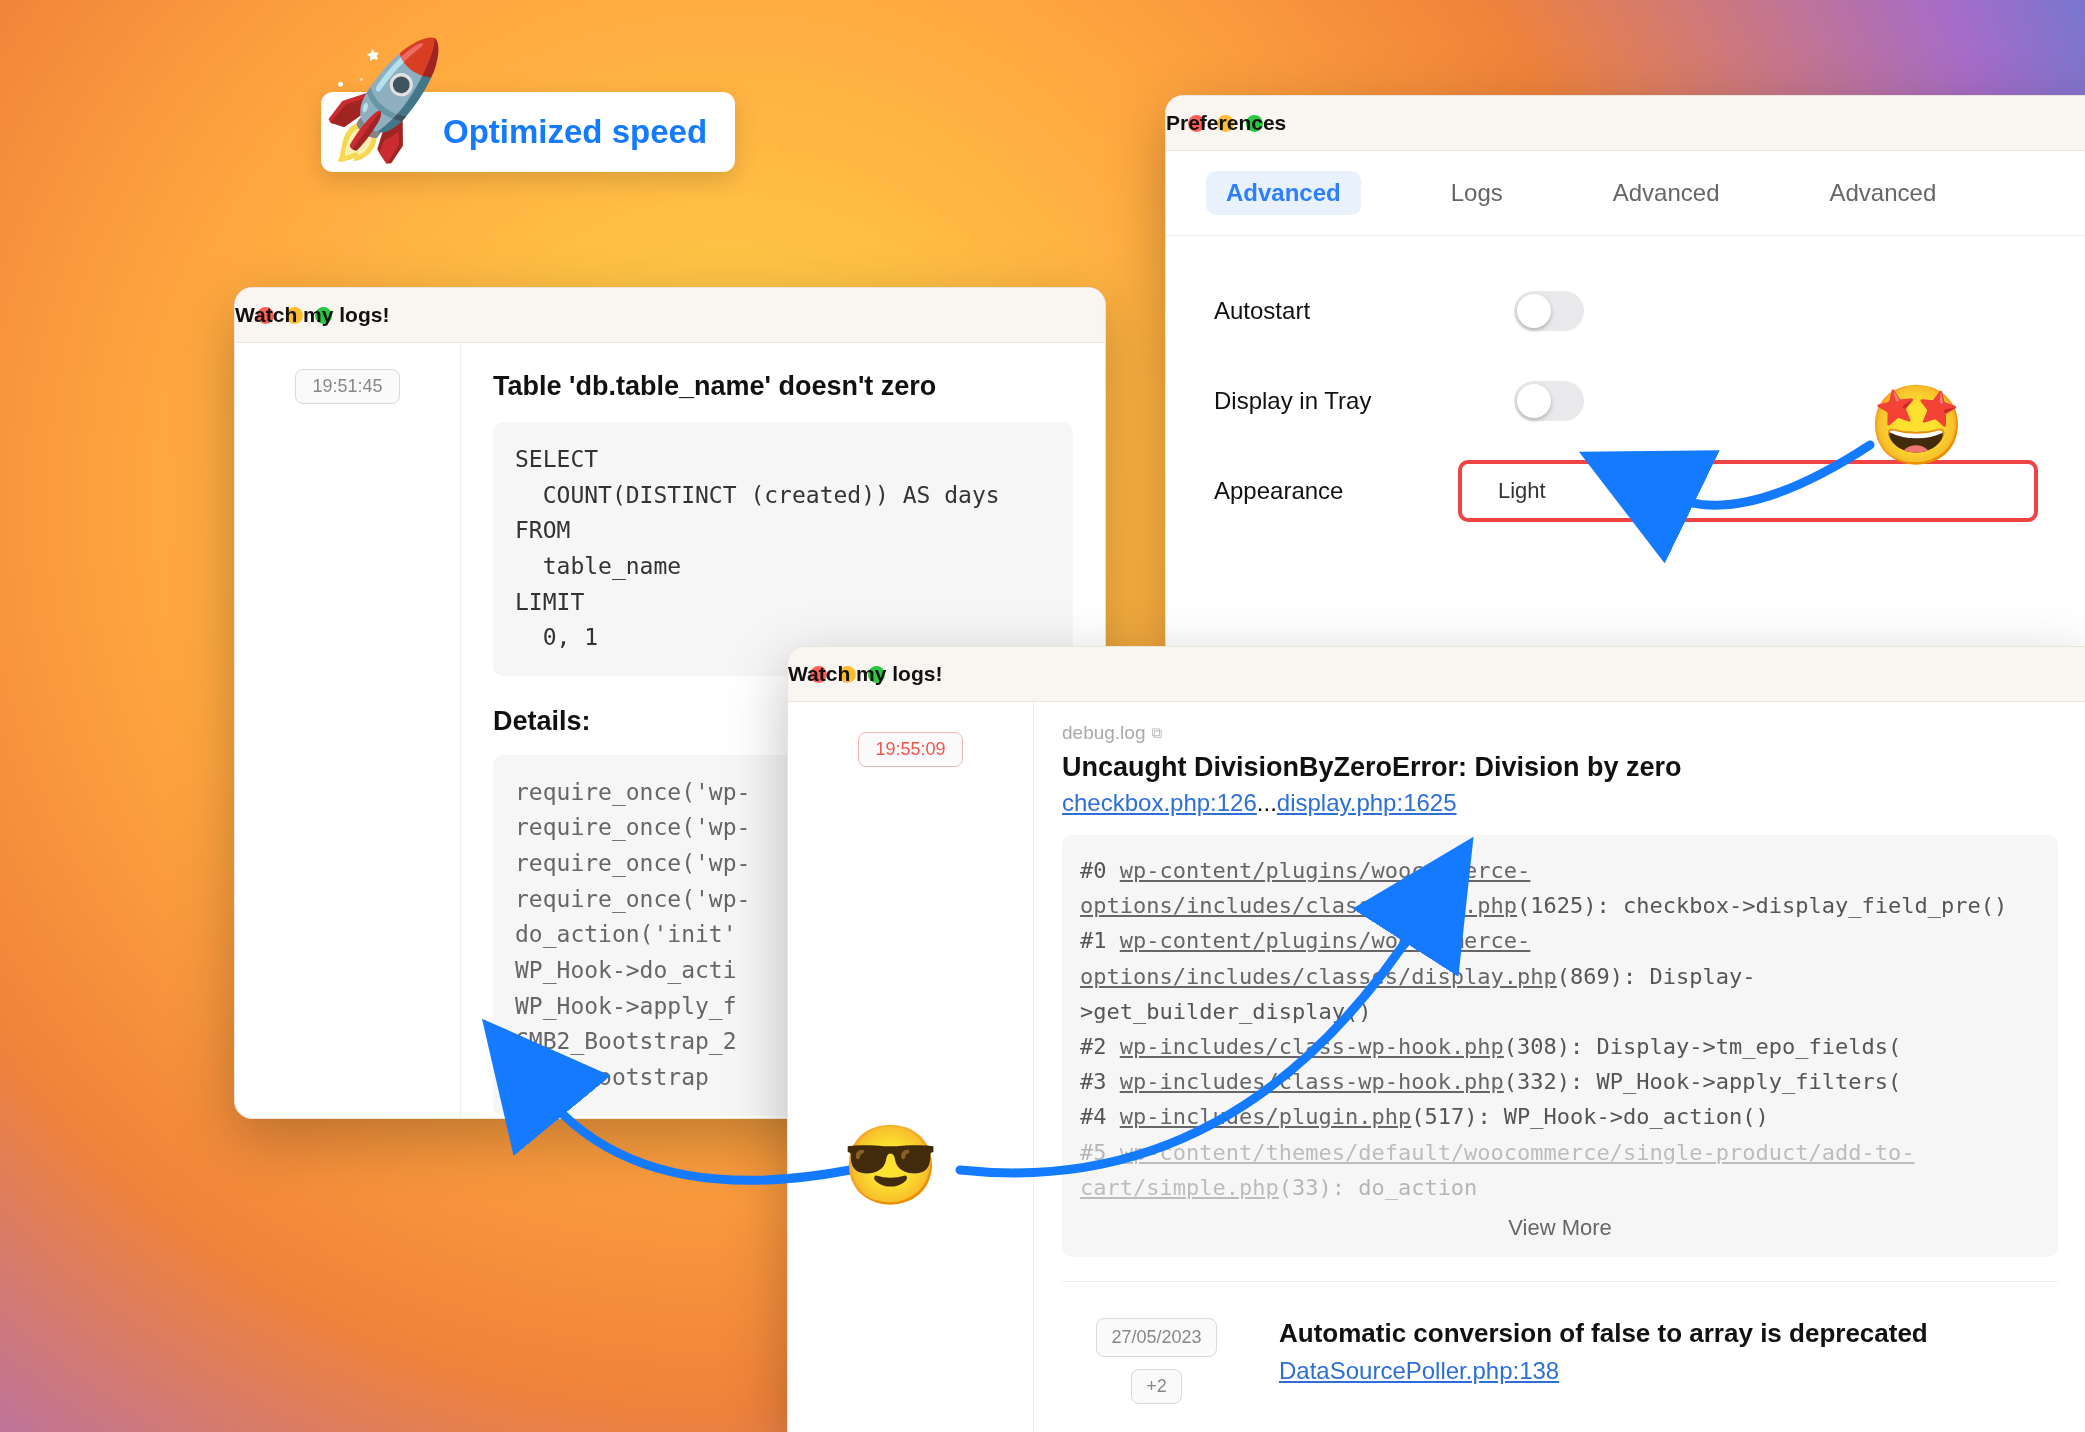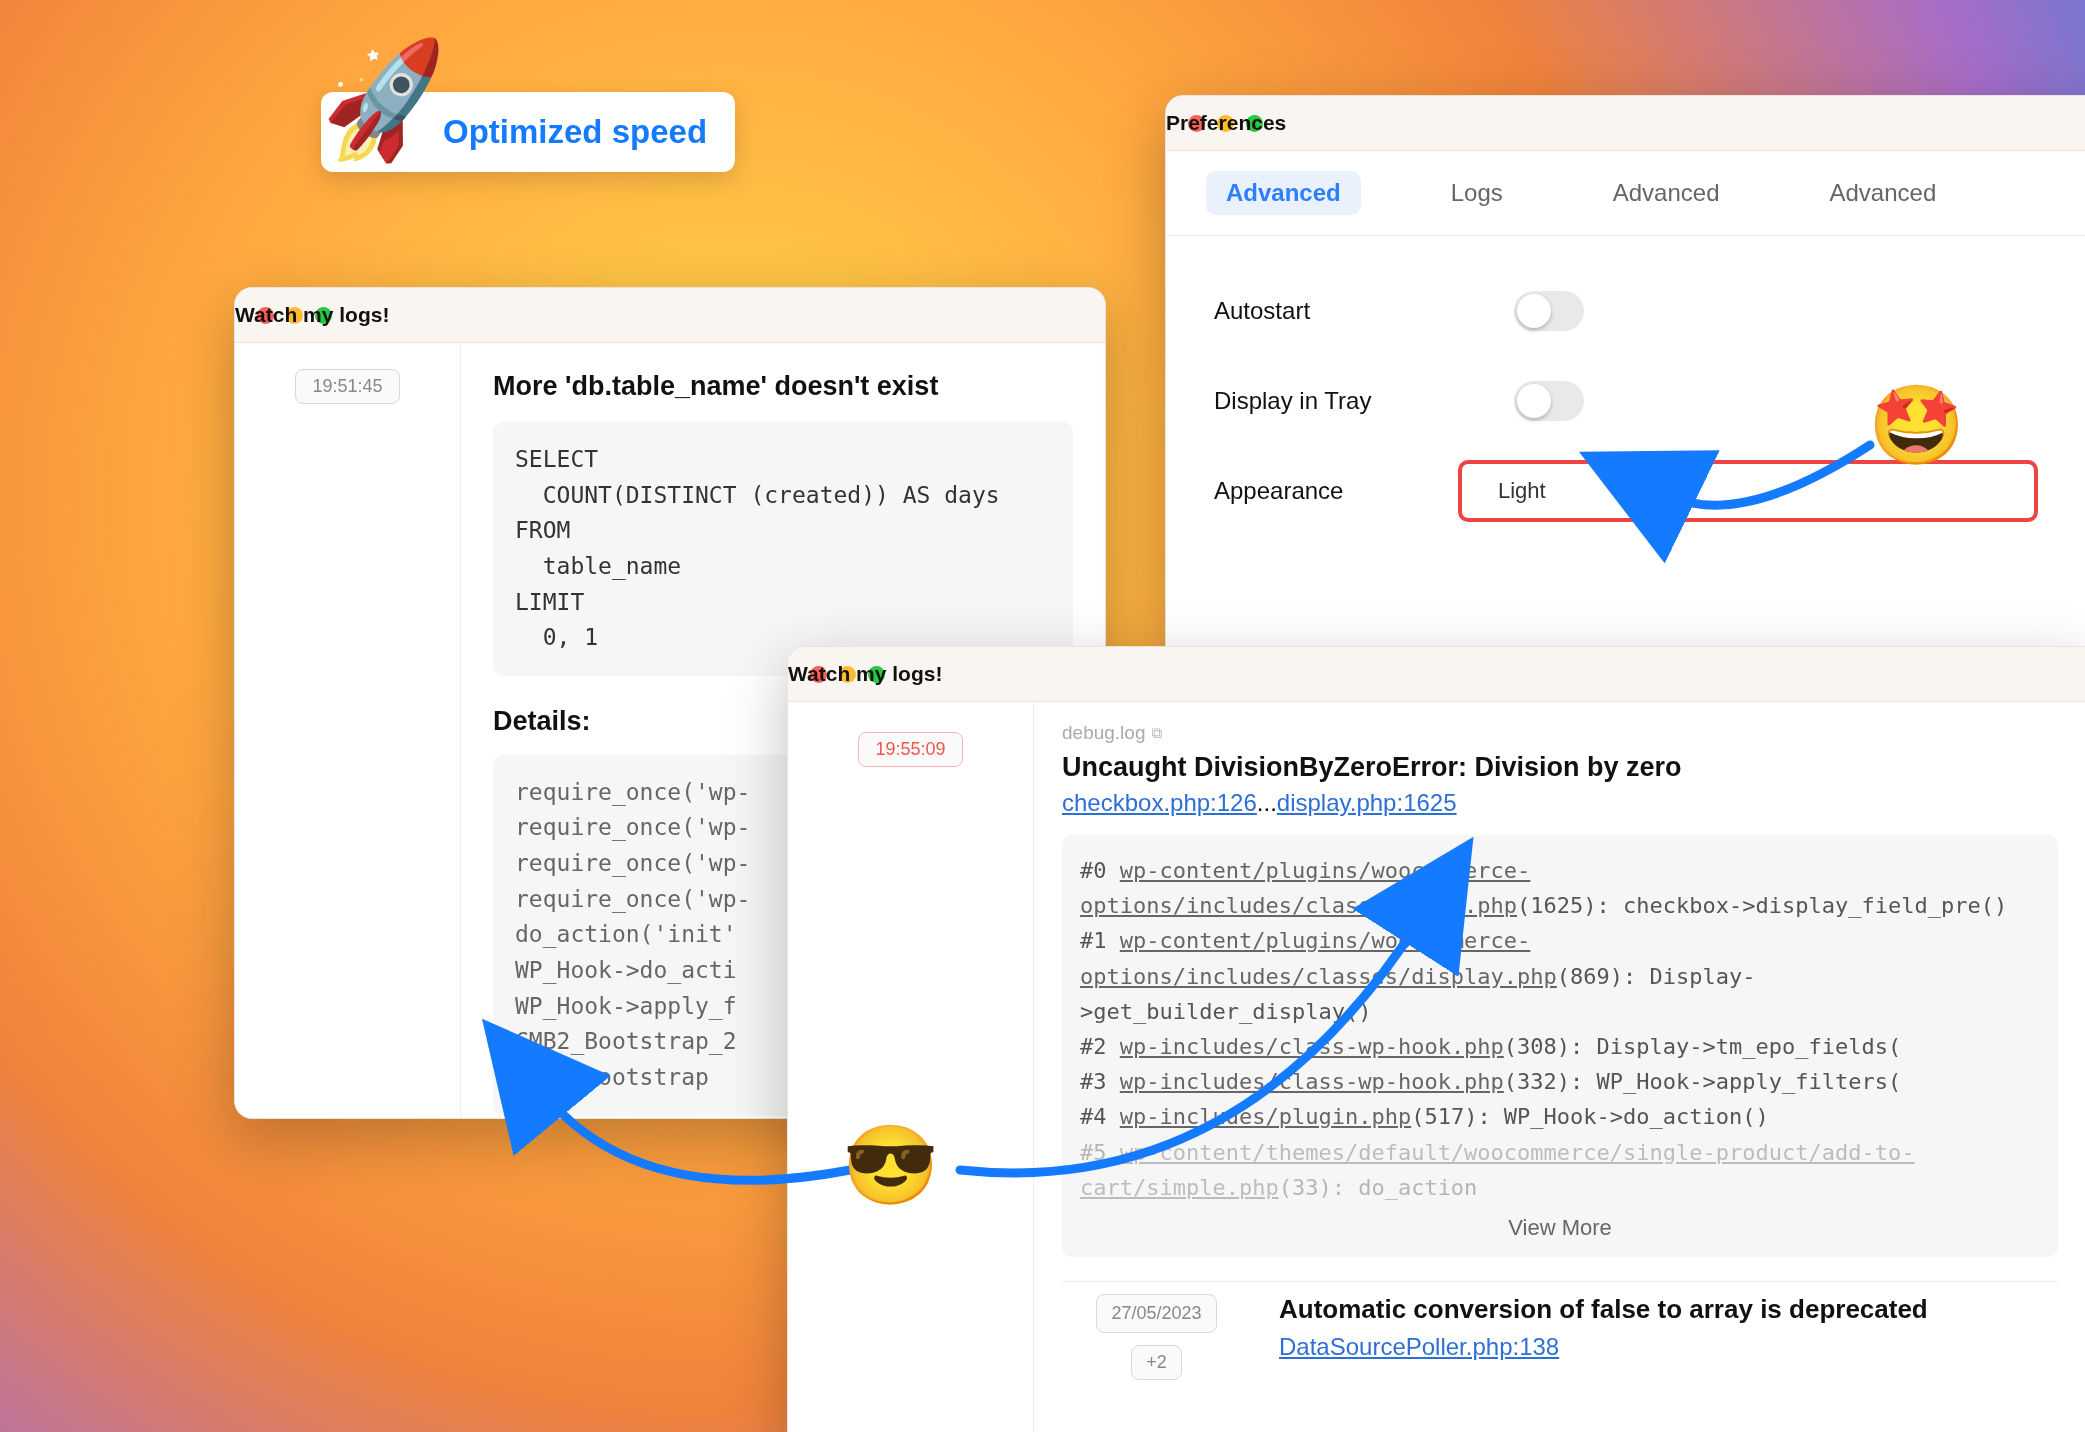--- a/index.html
+++ b/index.html
@@ -44,21 +44,21 @@
   .win3{left:787px;top:646px;width:1298px;height:786px;border-top-right-radius:0;border-bottom-right-radius:0;border-bottom-left-radius:0;}
   .win3 .body{display:flex;height:calc(100% - 54px);}
   .win3 .side{width:245px;border-right:1px solid #eee;padding-top:30px;display:flex;flex-direction:column;align-items:center;gap:14px;}
   .win3 .main{flex:1;padding:20px 28px;overflow:hidden;}
   .file-label{font-size:19px;color:#aaa;margin-bottom:8px;display:flex;align-items:center;gap:6px;}
   .err-title{font-size:27px;font-weight:700;color:#111;margin:8px 0 6px;}
   .link{color:#2d6fd9;text-decoration:underline;}
   .trace{background:#f6f6f6;border-radius:10px;padding:18px 18px 52px;font-family:ui-monospace,Menlo,Consolas,monospace;font-size:22px;line-height:1.6;color:#555;margin-top:18px;position:relative;overflow:hidden;min-height:300px;}
   .trace .u{text-decoration:underline;color:#666;}
   .view-more{position:absolute;bottom:12px;left:0;right:0;text-align:center;font-size:22px;color:#666;font-family:-apple-system,BlinkMacSystemFont,sans-serif;}
-  .entry2{border-top:1px solid #eee;margin-top:24px;padding-top:12px;display:flex;}
+  .entry2{border-top:1px solid #eee;margin-top:24px;padding-top:36px;display:flex;}
   .entry2 .side2{width:217px;margin-left:-28px;padding-left:28px;display:flex;flex-direction:column;align-items:center;gap:12px;box-sizing:border-box;}
   .date-badge{border:1px solid #d9d9d9;border-radius:8px;padding:8px 14px;font-size:18px;color:#888;background:#fafafa;}
   .plus-badge{border:1px solid #d9d9d9;border-radius:8px;padding:6px 14px;font-size:18px;color:#888;background:#fafafa;}
   .entry2 .c2{flex:1;padding-left:28px;}
   .entry2-title{font-size:26px;font-weight:700;color:#111;margin:0 0 8px;}
   
   .svg-overlay{position:absolute;left:0;top:0;width:2085px;height:1432px;pointer-events:none;}
   .emoji{position:absolute;font-size:78px;}
   .emoji.cool{left:842px;top:1120px;}
   .emoji.star{left:1868px;top:380px;}
@@ -79,21 +79,21 @@
       <div class="tl yellow"></div>
       <div class="tl green"></div>
     </div>
     <div class="win-title">Watch my logs!</div>
   </div>
   <div class="body">
     <div class="side">
       <div class="time-badge">19:51:45</div>
     </div>
     <div class="main">
-      <div class="h1">More 'db.table_name' doesn't exist</div>
+      <div class="h1">Table 'db.table_name' doesn't zero</div>
       <div class="code-block">SELECT
   COUNT(DISTINCT (created)) AS days
 FROM
   table_name
 LIMIT
   0, 1</div>
       <div class="details-label">Details:</div>
       <div class="code-block" style="color:#666;">require_once('wp-
 require_once('wp-
 require_once('wp-

